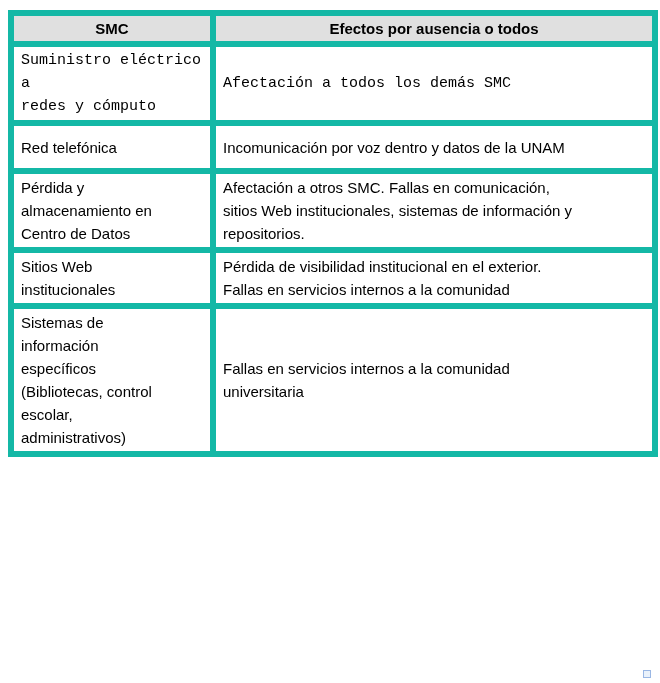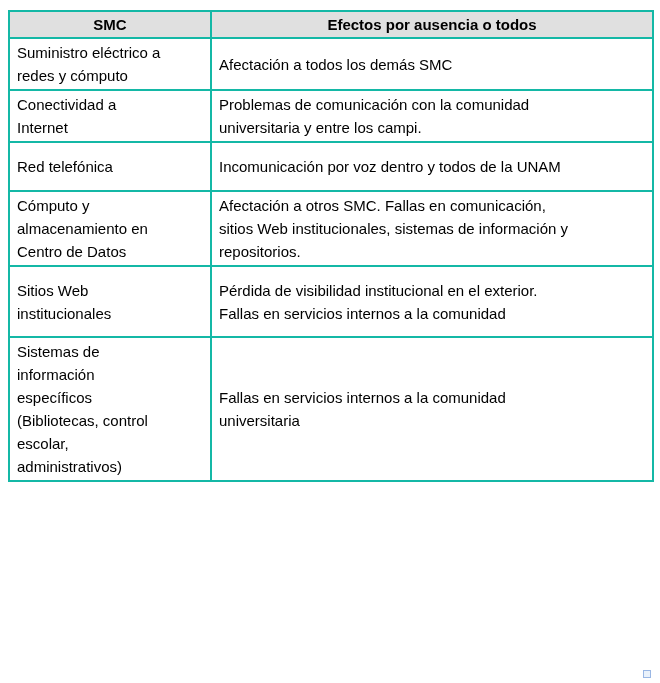--- a/index.html
+++ b/index.html
@@ -24,41 +24,41 @@
     top: 10px;
     width: 644px;
     border-collapse: collapse;
     table-layout: fixed;
     border: 2px solid #3d3d3d;
   }
   table.smc-table col.c1 { width: 202px; }
   table.smc-table col.c2 { width: 442px; }
   table.smc-table th,
   table.smc-table td {
-    border: 2px solid #14b8a6;
+    border: 6px solid #14b8a6;
     font-size: 15px;
     line-height: 23px;
     vertical-align: middle;
     box-sizing: border-box;
     overflow: hidden;
   }
   table.smc-table th {
     background: #e0e0e0;
     font-weight: bold;
     text-align: center;
     height: 26px;
     padding: 1px 4px;
   }
   table.smc-table td {
     text-align: left;
     padding: 2px 6px 2px 7px;
     white-space: pre-line;
   }
   
-  tbody tr:nth-child(1)  { height: 50px; }
+  tbody tr:nth-child(1)  { height: 50px; font-family: Liberation Mono, monospace; }
   tbody tr:nth-child(2)  { height: 48px; }
   tbody tr:nth-child(3)  { height: 49px; }
   tbody tr:nth-child(4)  { height: 24px; margin-top: 25px; }
   tbody tr:nth-child(5)  { height: 71px; }
   tbody tr:nth-child(6)  { height: 70px; }
   tbody tr:nth-child(7)  { height: 74px; }
   tbody tr:nth-child(8)  { height: 62px; }
   tbody tr:nth-child(9)  { height: 47px; }
   tbody tr:nth-child(10) { height: 137px; }
   .selection-handle {
@@ -88,31 +88,25 @@
         <th>Efectos por ausencia o todos</th>
       </tr>
     </thead>
     <tbody>
       <tr>
         <td>Suministro eléctrico a
 redes y cómputo</td>
         <td>Afectación a todos los demás SMC</td>
       </tr>
       <tr>
-        <td>Conectividad a
-Internet</td>
-        <td>Problemas de comunicación con la comunidad
-universitaria y entre los campi.</td>
+        <td>Red telefónica</td>
+        <td>Incomunicación por voz dentro y datos de la UNAM</td>
       </tr>
       <tr>
-        <td>Red telefónica</td>
-        <td>Incomunicación por voz dentro y todos de la UNAM</td>
-      </tr>
-      <tr>
-        <td>Cómputo y
+        <td>Pérdida y
 almacenamiento en
 Centro de Datos</td>
         <td>Afectación a otros SMC. Fallas en comunicación,
 sitios Web institucionales, sistemas de información y
 repositorios.</td>
       </tr>
       <tr>
         <td>Sitios Web
 institucionales</td>
         <td>Pérdida de visibilidad institucional en el exterior.

